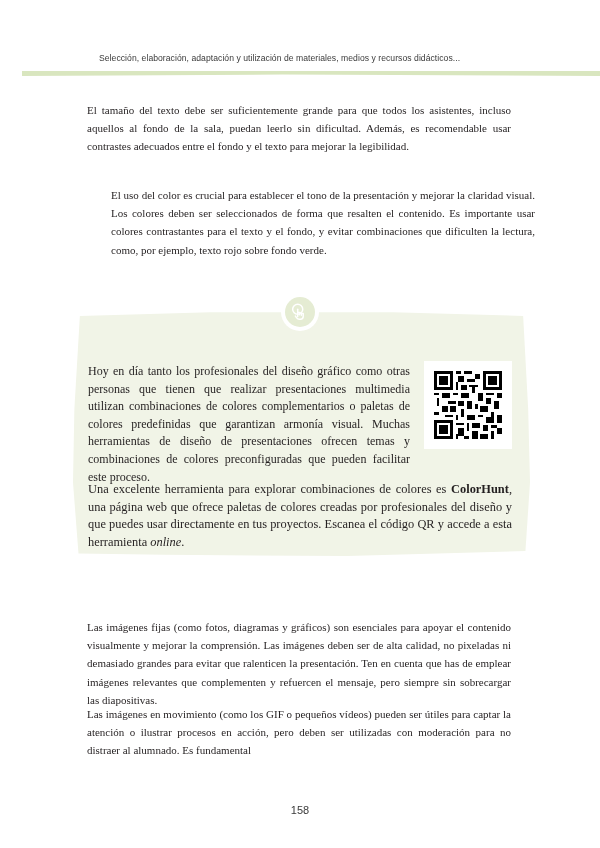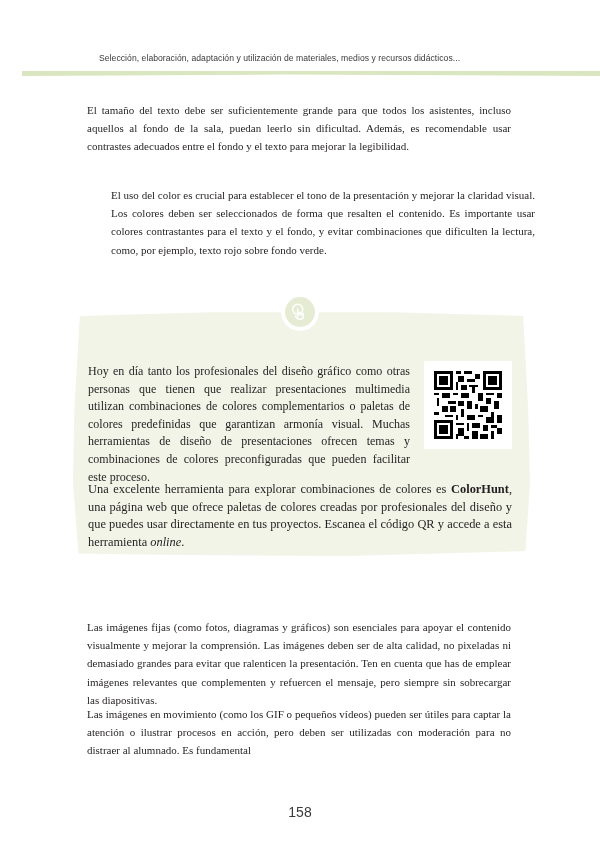--- a/index.html
+++ b/index.html
@@ -70,21 +70,21 @@
     .qr-card {
       position: absolute; left: 424px; top: 361px;
       width: 88px; height: 88px; background: #ffffff;
       display: flex; align-items: center; justify-content: center;
     }
     .qr-card svg { width: 68px; height: 68px; }
 
     .page-number {
       position: absolute; left: 0; width: 600px; top: 804px;
       text-align: center;
-      font-family: "Liberation Sans", sans-serif; font-size: 14px; color: #3a3a3a;
+      font-family: "Liberation Sans", sans-serif; font-size: 11px; color: #3a3a3a;
     }
   </style>
 </head>
 <body>
 
 <div class="running-header">Selección, elaboración, adaptación y utilización de materiales, medios y recursos didácticos...</div>
 <div class="header-bar"></div>
 
 <p class="para" id="p1">El tamaño del texto debe ser suficientemente grande para que todos los asistentes, incluso aquellos al fondo de la sala, puedan leerlo sin dificultad. Además, es recomendable usar contrastes adecuados entre el fondo y el texto para mejorar la legibilidad.</p>
 <p class="para" id="p2">El uso del color es crucial para establecer el tono de la presentación y mejorar la claridad visual. Los colores deben ser seleccionados de forma que resalten el contenido. Es importante usar colores contrastantes para el texto y el fondo, y evitar combinaciones que dificulten la lectura, como, por ejemplo, texto rojo sobre fondo verde.</p>

